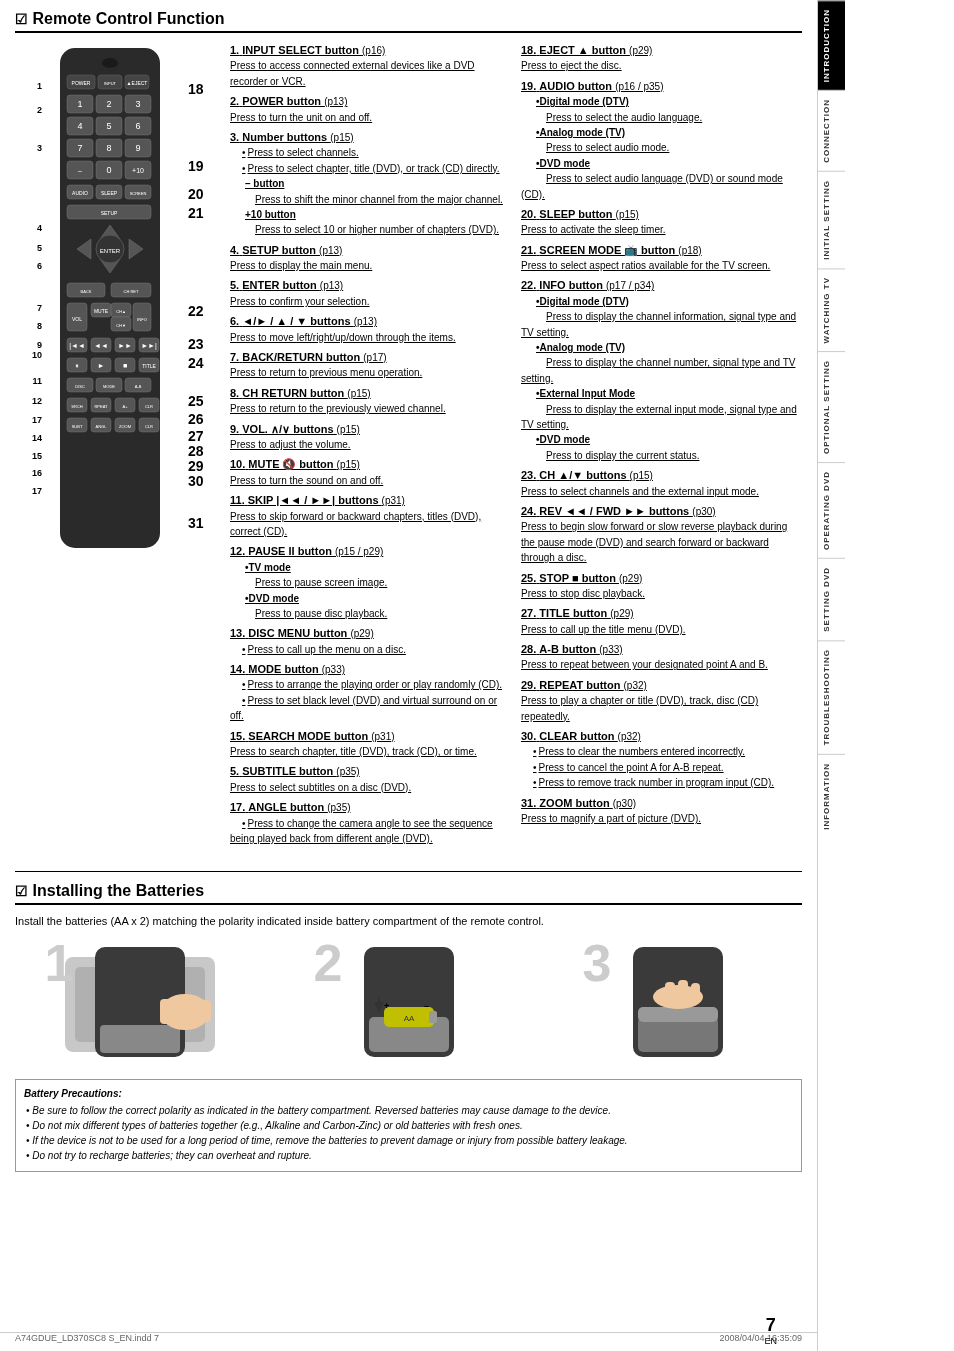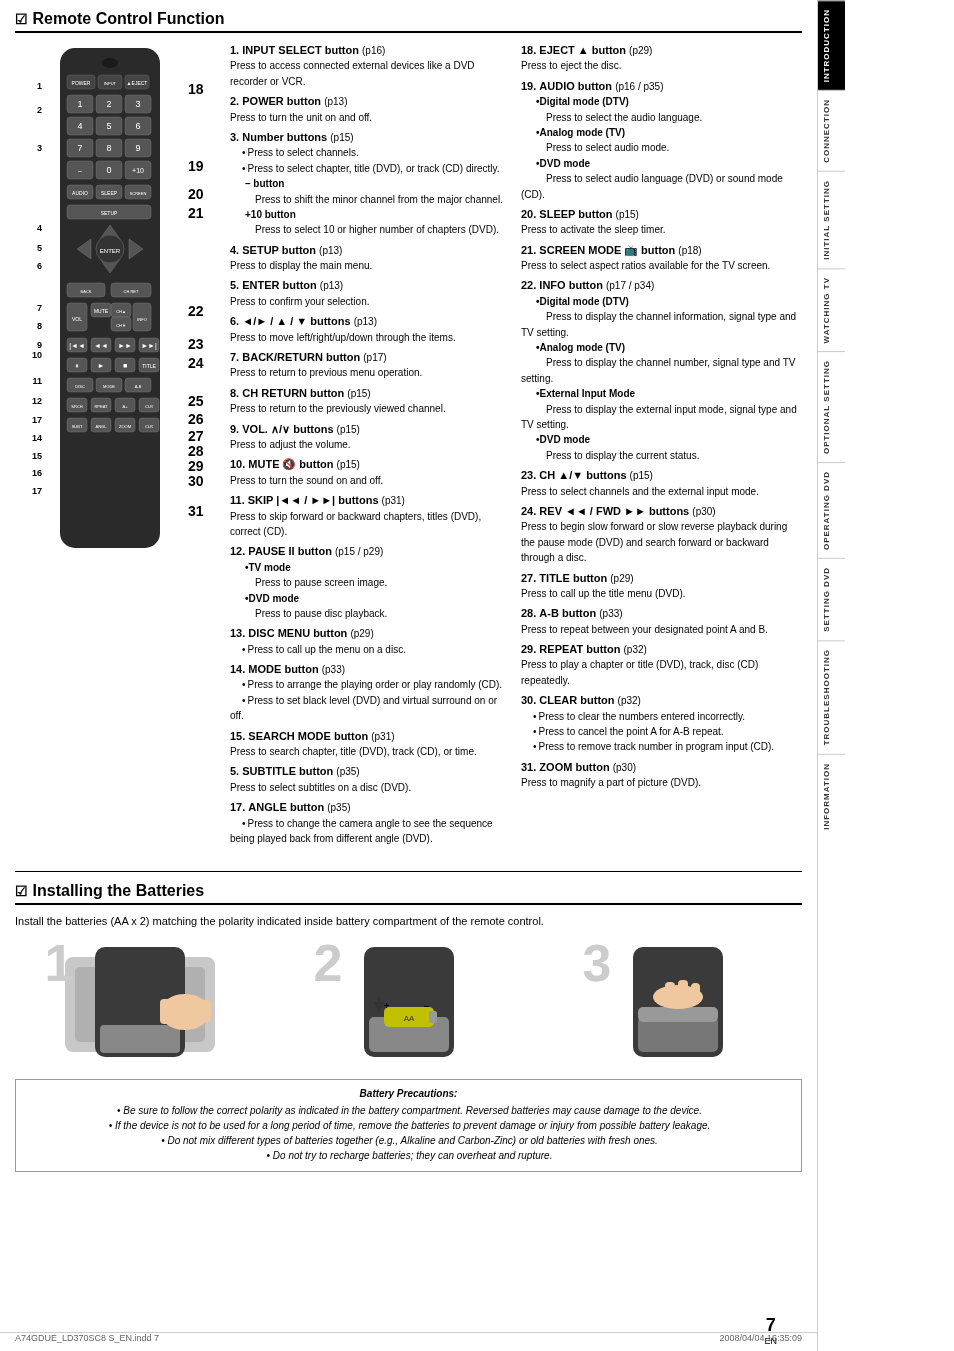--- a/index.html
+++ b/index.html
@@ -91,20 +91,21 @@
       flex: 1;
     }
 
     .col-right {
       flex: 1;
     }
 
     .item-entry {
       margin-bottom: 5px;
       line-height: 1.4;
+      text-decoration: underline;
     }
 
     .item-num {
       font-weight: bold;
       font-size: 11px;
     }
 
     .item-title {
       font-weight: bold;
       font-size: 11px;
@@ -139,21 +140,20 @@
       text-align: center;
       position: relative;
     }
 
     .battery-precautions {
       border: 1px solid #999;
       padding: 8px;
       margin-top: 10px;
       font-size: 10px;
       font-style: italic;
-      text-align: center;
     }
 
     .precaution-title {
       font-weight: bold;
       font-style: italic;
       margin-bottom: 4px;
     }
 
     .precaution-item {
       padding-left: 10px;
@@ -383,21 +383,21 @@
           <span class="callout-label-right" style="top:162px;">21</span>
           <span class="callout-label-right" style="top:260px;">22</span>
           <span class="callout-label-right" style="top:293px;">23</span>
           <span class="callout-label-right" style="top:312px;">24</span>
           <span class="callout-label-right" style="top:350px;">25</span>
           <span class="callout-label-right" style="top:368px;">26</span>
           <span class="callout-label-right" style="top:385px;">27</span>
           <span class="callout-label-right" style="top:400px;">28</span>
           <span class="callout-label-right" style="top:415px;">29</span>
           <span class="callout-label-right" style="top:430px;">30</span>
-          <span class="callout-label-right" style="top:460px;">31</span>
+          <span class="callout-label-right" style="top:472px;">31</span>
         </div>
       </div>
 
       <div class="content-columns">
 
         <div class="col-left">
 
           <div class="item-entry">
             <span class="item-num">1.</span>
             <span class="item-title"> INPUT SELECT button </span>
@@ -583,20 +583,26 @@
             <span class="desc-text">Press to select channels and the external input mode.</span>
           </div>
 
           <div class="item-entry">
             <span class="item-num">24.</span>
             <span class="item-title"> REV ◄◄ / FWD ►► buttons </span>
             <span class="desc-text">(p30)</span><br>
             <span class="desc-text">Press to begin slow forward or slow reverse playback during the pause mode (DVD) and search forward or backward through a disc.</span>
           </div>
 
+          <div class="item-entry">
+            <span class="item-num">25.</span>
+            <span class="item-title"> STOP ■ button </span>
+            <span class="desc-text">(p29)</span><br>
+            <span class="desc-text">Press to stop disc playback.</span>
+          </div>
 
 
           <div class="item-entry">
             <span class="item-num">27.</span>
             <span class="item-title"> TITLE button </span>
             <span class="desc-text">(p29)</span><br>
             <span class="desc-text">Press to call up the title menu (DVD).</span>
           </div>
 
           <div class="item-entry">
@@ -702,22 +708,22 @@
               <rect x="95" y="43" width="10" height="22" rx="4" fill="#f0c8a0"></rect>
               <rect x="108" y="46" width="9" height="19" rx="4" fill="#f0c8a0"></rect>
             </svg>
           </div>
         </div>
       </div>
 
       <div class="battery-precautions">
         <div class="precaution-title">Battery Precautions:</div>
         <div class="precaution-item">Be sure to follow the correct polarity as indicated in the battery compartment. Reversed batteries may cause damage to the device.</div>
+        <div class="precaution-item">Do not mix different types of batteries together (e.g., Alkaline and Carbon-Zinc) or old batteries with fresh ones.</div>
         <div class="precaution-item">If the device is not to be used for a long period of time, remove the batteries to prevent damage or injury from possible battery leakage.</div>
-        <div class="precaution-item">Do not mix different types of batteries together (e.g., Alkaline and Carbon-Zinc) or old batteries with fresh ones.</div>
         <div class="precaution-item">Do not try to recharge batteries; they can overheat and rupture.</div>
       </div>
     </div>
 
     <div class="footer">
       <span>A74GDUE_LD370SC8 S_EN.indd  7</span>
       <span>2008/04/04  16:35:09</span>
     </div>
 
     <div class="page-num-area">

